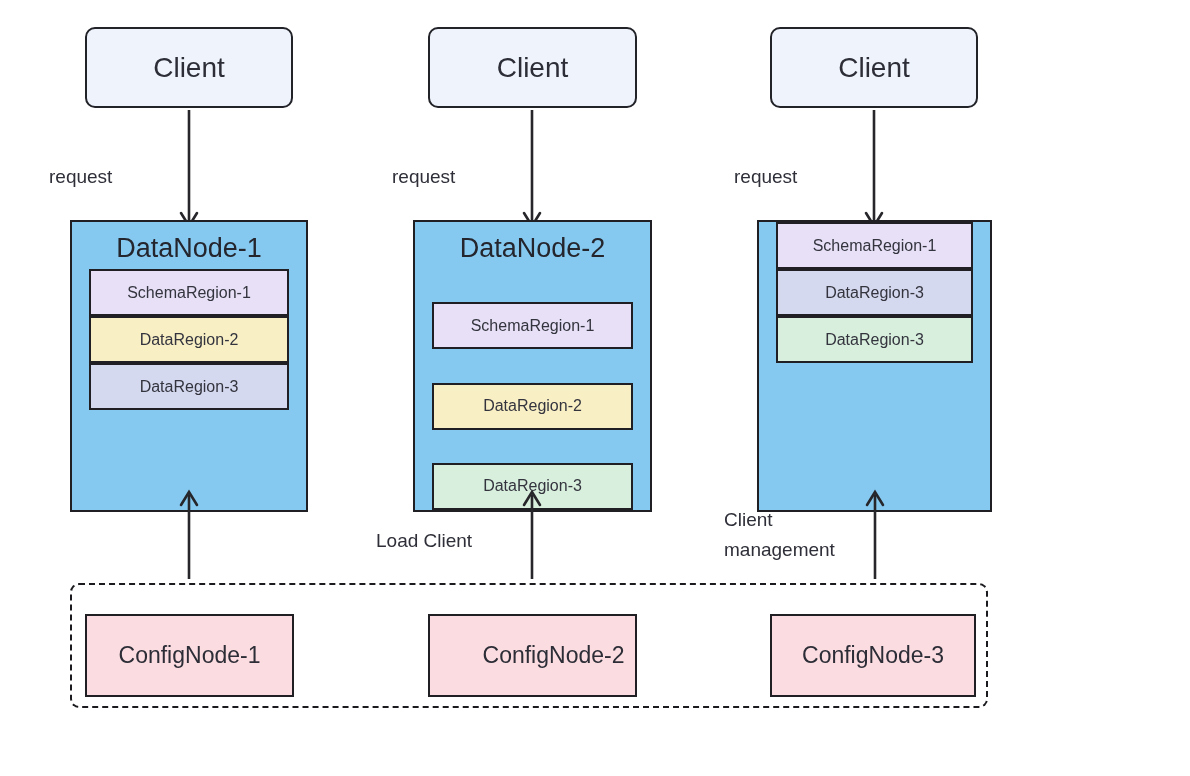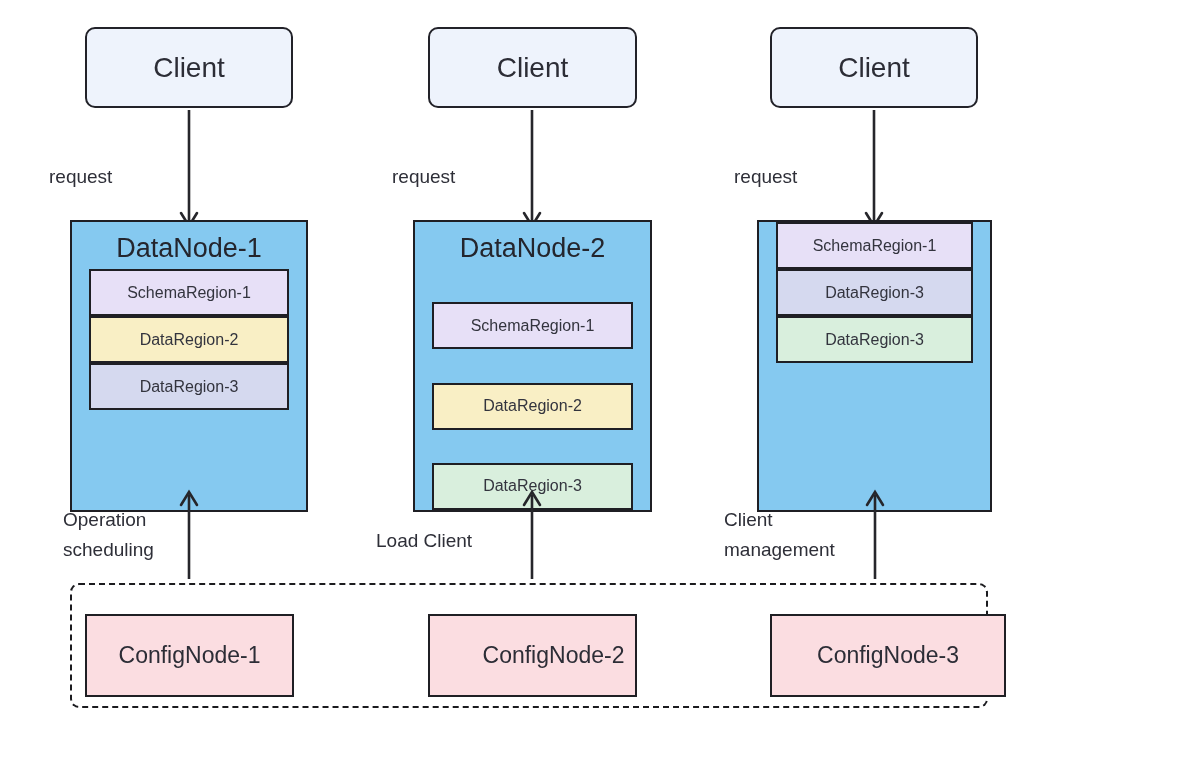--- a/index.html
+++ b/index.html
@@ -56,21 +56,20 @@
     <div class="region" style="background-color: rgb(231, 224, 247);">SchemaRegion-1</div>
     <div class="region" style="background-color: rgb(249, 239, 197);">DataRegion-2</div>
     <div class="region" style="background-color: rgb(213, 217, 239);">DataRegion-3</div>
   </div>
   <div class="arrow" style="left:178px;top:487px;">
     <svg width="22" height="94" viewBox="0 0 22 94">
       <line x1="11" y1="8" x2="11" y2="92" stroke="#26262b" stroke-width="2.6"></line>
       <path d="M3,18 L11,5 L19,18" fill="none" stroke="#26262b" stroke-width="2.6" stroke-linecap="round"></path>
     </svg>
   </div>
-  <div class="lbl" style="left:63px;top:505px;width:118px;">Operation scheduling</div>
 
   <div class="box client" style="left:428px;width:209px;">
     <span>Client</span>
   </div>
   <div class="arrow" style="left:521px;top:107px;">
     <svg width="22" height="126" viewBox="0 0 22 126">
       <line x1="11" y1="3" x2="11" y2="116" stroke="#26262b" stroke-width="2.6"></line>
       <path d="M3,106 L11,119 L19,106" fill="none" stroke="#26262b" stroke-width="2.6" stroke-linecap="round"></path>
     </svg>
   </div>
@@ -112,17 +111,17 @@
   </div>
   <div class="lbl" style="left:724px;top:505px;width:140px;">Client management</div>
 
   <div class="group-dashed"></div>
   <div class="box confignode" style="left: 85px; width: 209px; background-color: rgb(251, 221, 225);">
     <span>ConfigNode-1</span>
   </div>
   <div class="box confignode" style="left: 428px; width: 209px; background-color: rgb(251, 221, 225); padding-left: 42px;">
     <span>ConfigNode-2</span>
   </div>
-  <div class="box confignode" style="left: 770px; width: 236px; background-color: rgb(251, 221, 225);">
+  <div class="box confignode" style="left: 770px; width: 206px; background-color: rgb(251, 221, 225);">
     <span>ConfigNode-3</span>
   </div>
 
 </div>
 
 </body></html>

